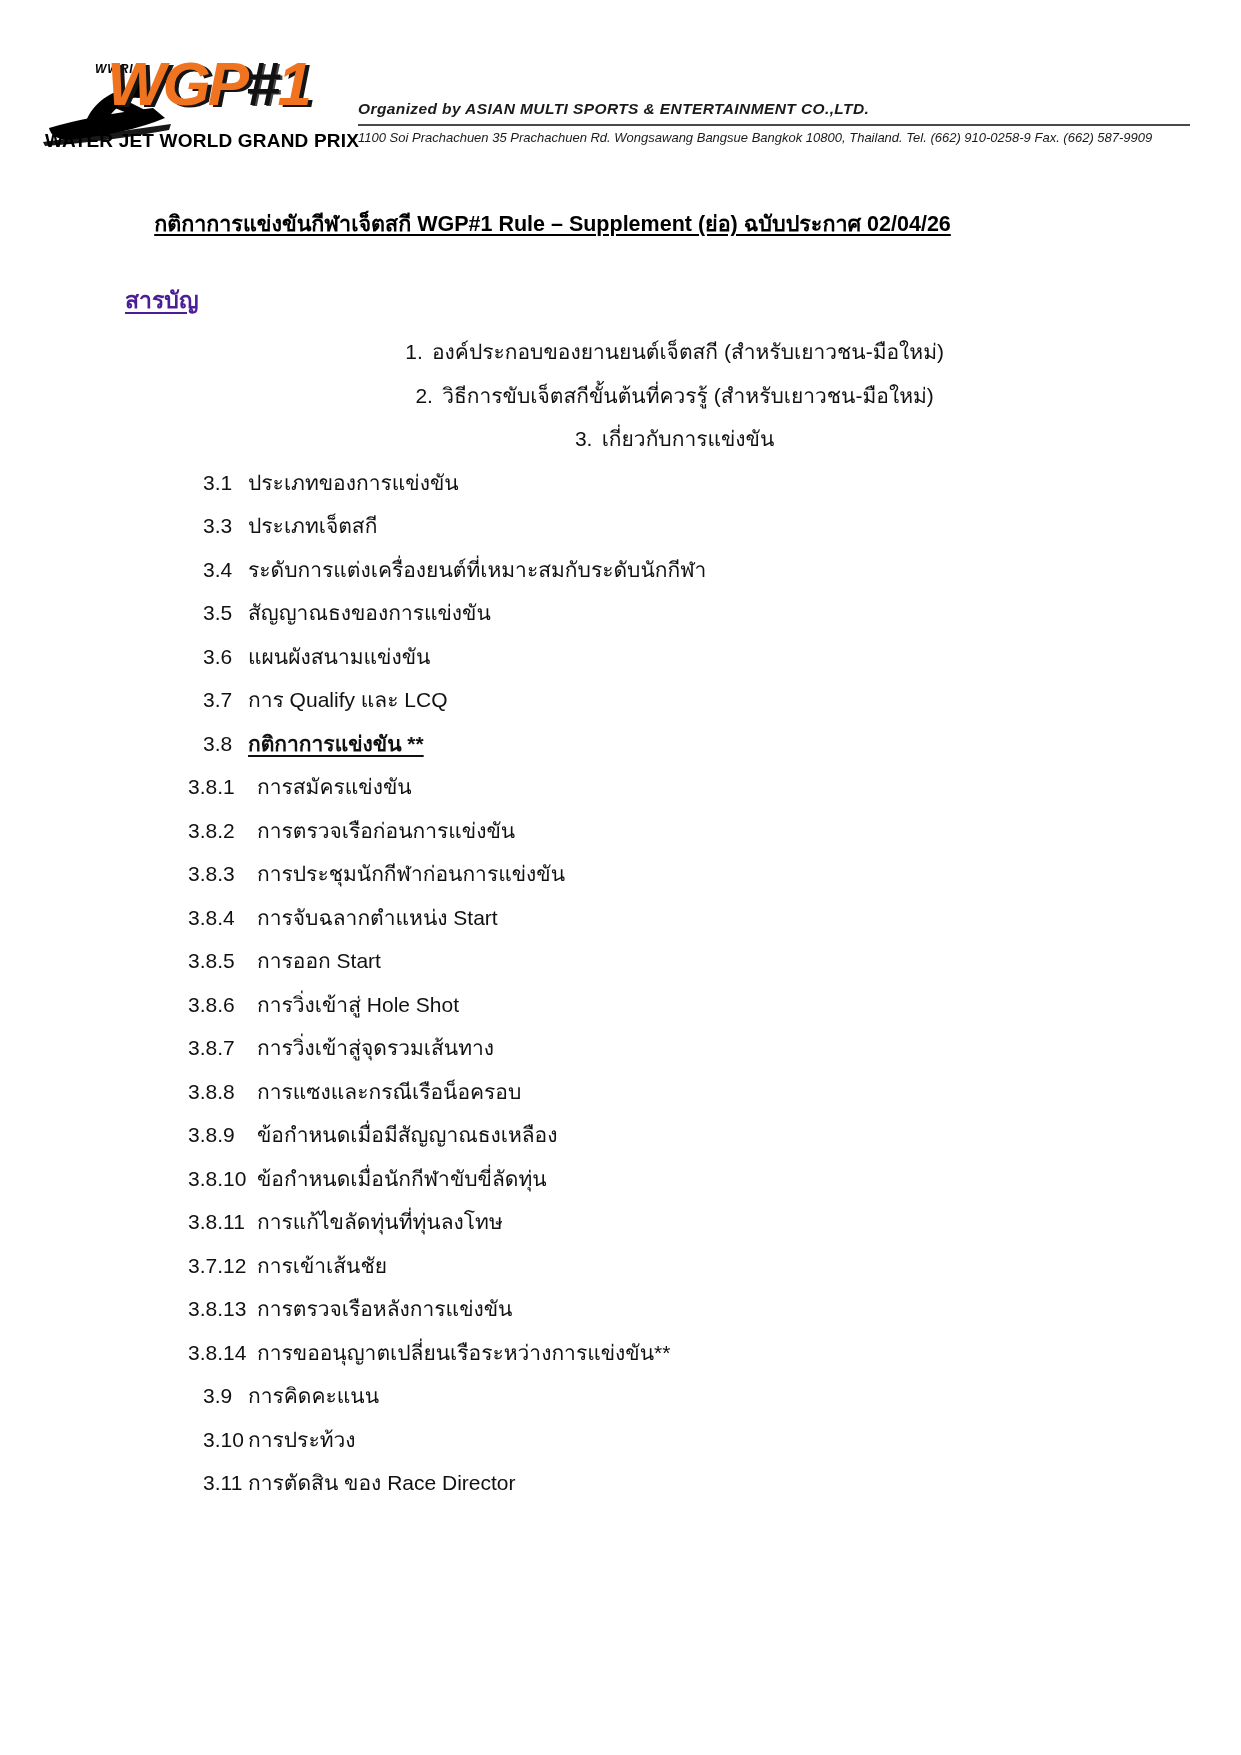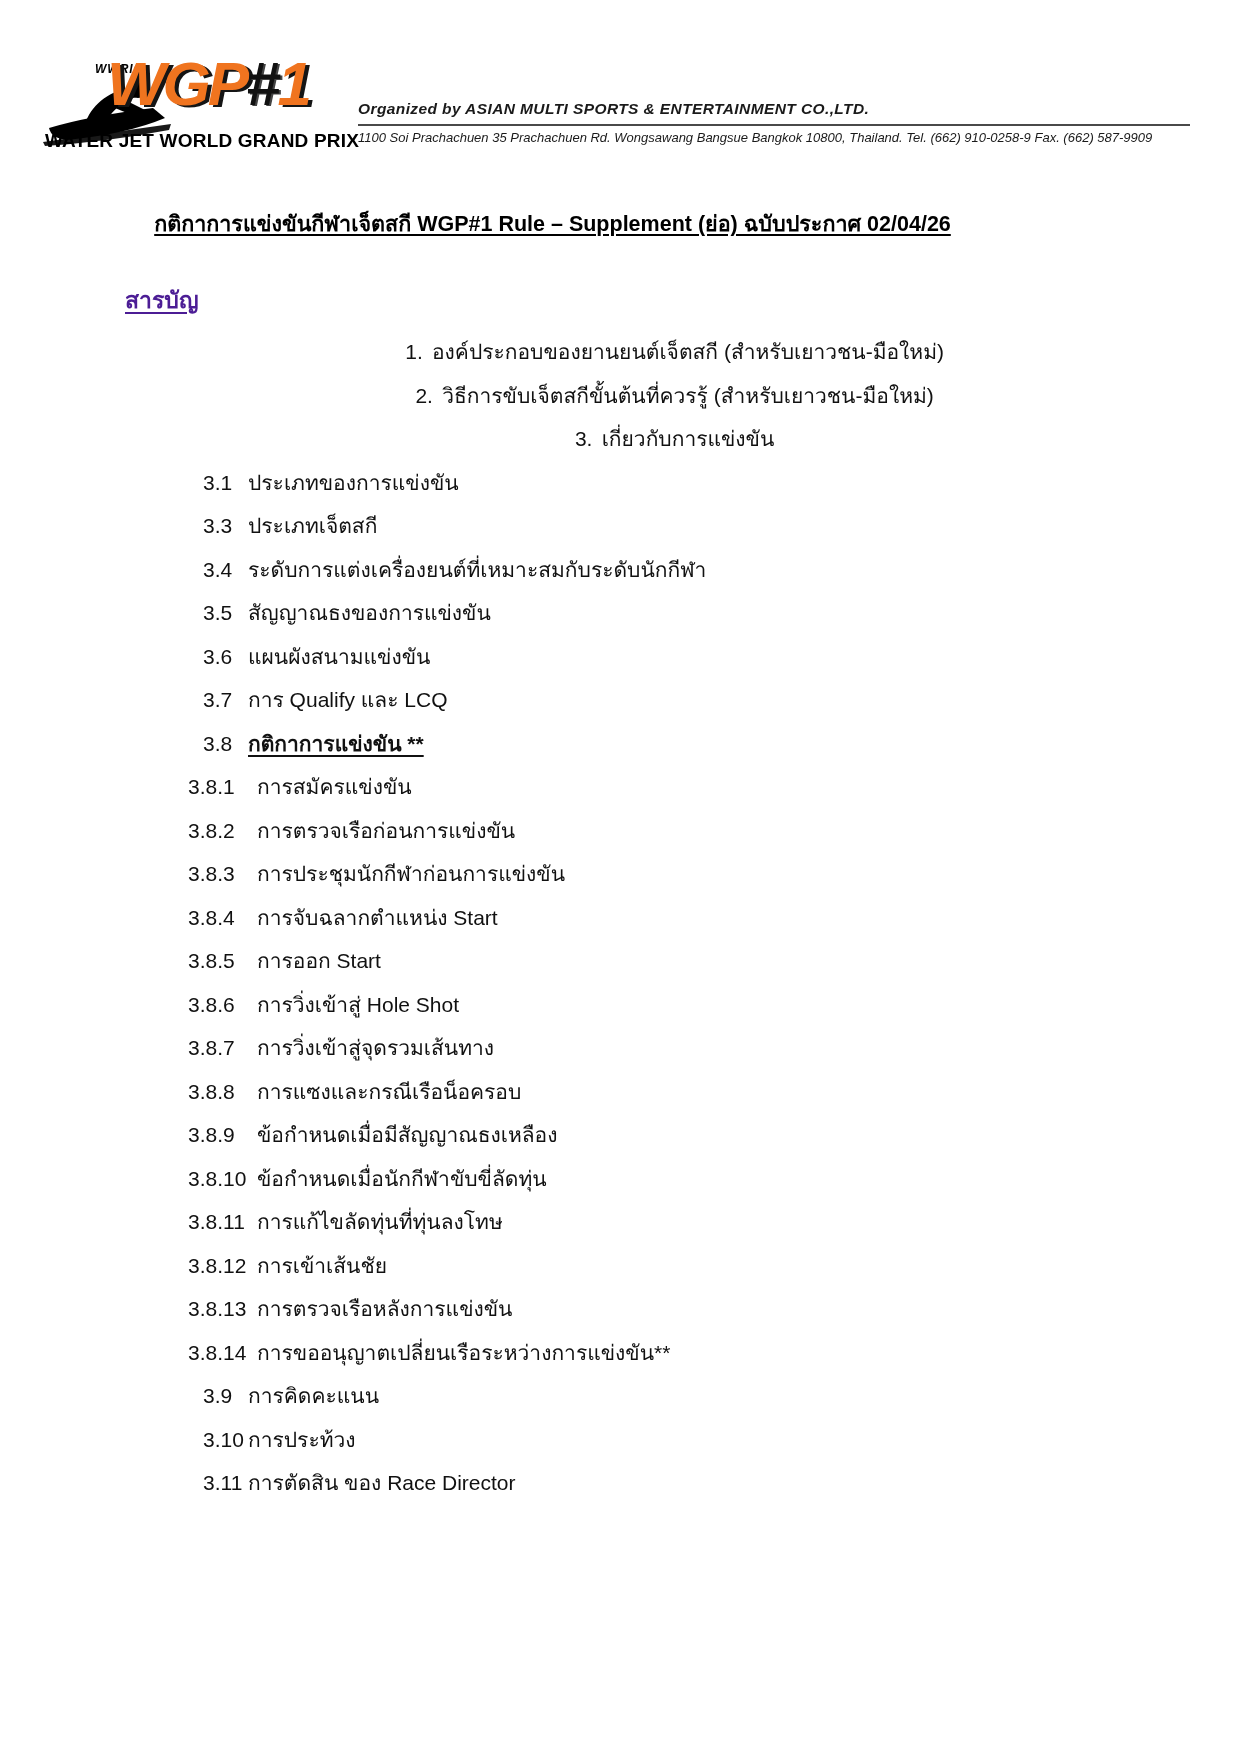--- a/index.html
+++ b/index.html
@@ -96,21 +96,21 @@
         <div class="toc-item level3"><span class="num">3.8.2</span><span class="txt">การตรวจเรือก่อนการแข่งขัน</span></div>
         <div class="toc-item level3"><span class="num">3.8.3</span><span class="txt">การประชุมนักกีฬาก่อนการแข่งขัน</span></div>
         <div class="toc-item level3"><span class="num">3.8.4</span><span class="txt">การจับฉลากตำแหน่ง Start</span></div>
         <div class="toc-item level3"><span class="num">3.8.5</span><span class="txt">การออก Start</span></div>
         <div class="toc-item level3"><span class="num">3.8.6</span><span class="txt">การวิ่งเข้าสู่ Hole Shot</span></div>
         <div class="toc-item level3"><span class="num">3.8.7</span><span class="txt">การวิ่งเข้าสู่จุดรวมเส้นทาง</span></div>
         <div class="toc-item level3"><span class="num">3.8.8</span><span class="txt">การแซงและกรณีเรือน็อครอบ</span></div>
         <div class="toc-item level3"><span class="num">3.8.9</span><span class="txt">ข้อกำหนดเมื่อมีสัญญาณธงเหลือง</span></div>
         <div class="toc-item level3"><span class="num">3.8.10</span><span class="txt">ข้อกำหนดเมื่อนักกีฬาขับขี่ลัดทุ่น</span></div>
         <div class="toc-item level3"><span class="num">3.8.11</span><span class="txt">การแก้ไขลัดทุ่นที่ทุ่นลงโทษ</span></div>
-        <div class="toc-item level3"><span class="num">3.8.12</span><span class="txt">การเข้าเส้นชัย</span></div>
+        <div class="toc-item level3"><span class="num">3.7.12</span><span class="txt">การเข้าเส้นชัย</span></div>
         <div class="toc-item level3"><span class="num">3.8.13</span><span class="txt">การตรวจเรือหลังการแข่งขัน</span></div>
         <div class="toc-item level3"><span class="num">3.8.14</span><span class="txt">การขออนุญาตเปลี่ยนเรือระหว่างการแข่งขัน**</span></div>
         <div class="toc-item level2"><span class="num">3.9</span><span class="txt">การคิดคะแนน</span></div>
         <div class="toc-item level2"><span class="num">3.10</span><span class="txt">การประท้วง</span></div>
         <div class="toc-item level2"><span class="num">3.11</span><span class="txt">การตัดสิน ของ Race Director</span></div>
       </div>
   </div>
 
 </div>
 

